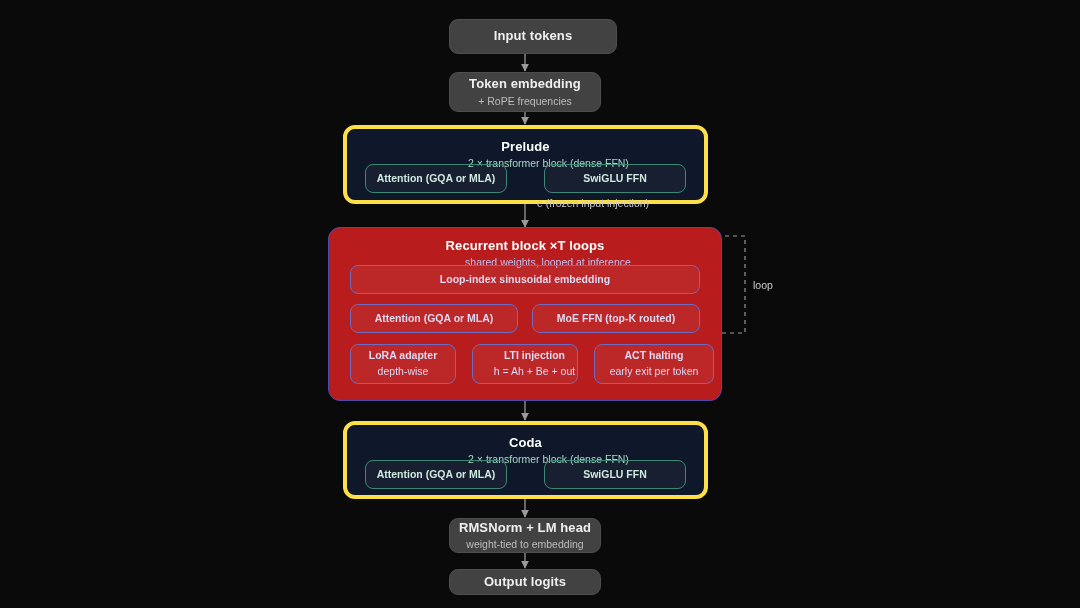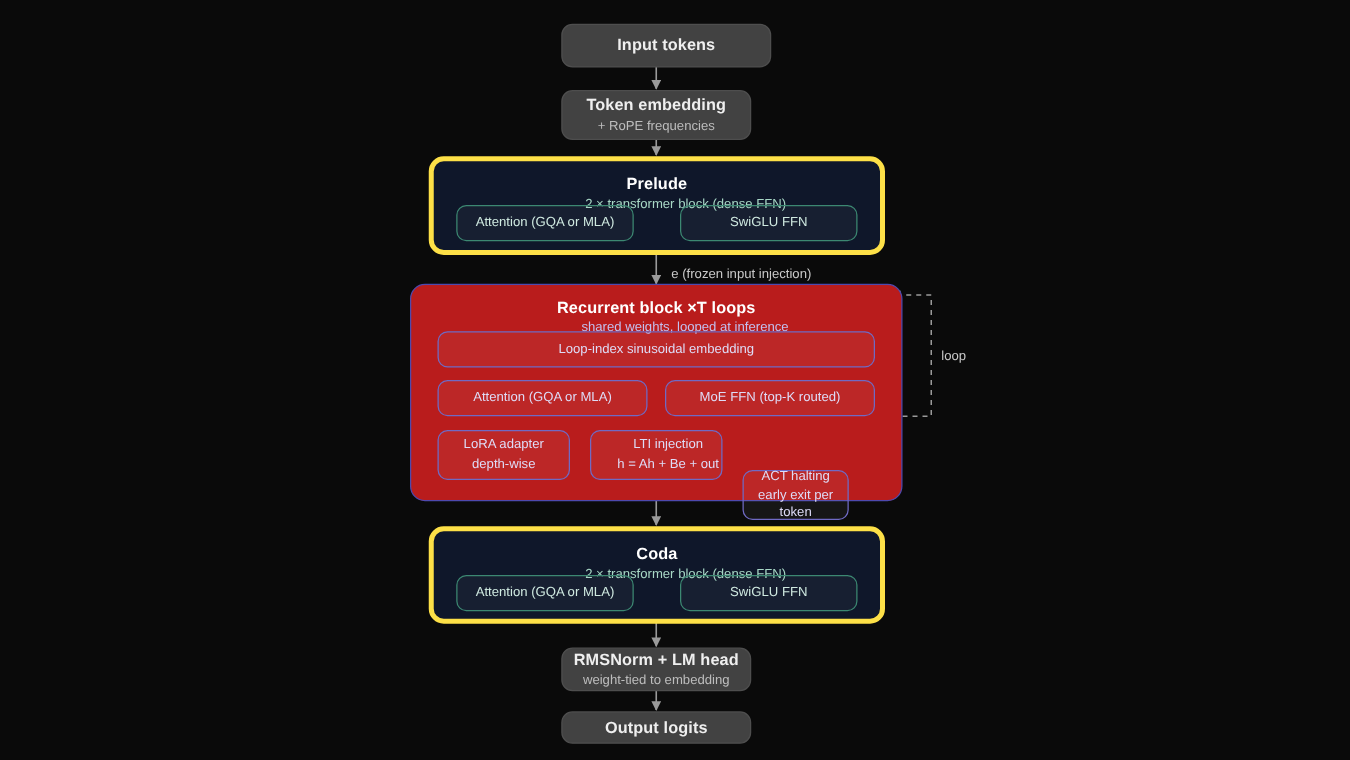--- a/index.html
+++ b/index.html
@@ -53,21 +53,21 @@
   .panel-purple .panel-sub{color:#c3c0ef;}
 
   
   .sub{
     position:absolute;box-sizing:border-box;
     border-radius:8px;
     display:flex;flex-direction:column;
     align-items:center;justify-content:center;
     text-align:center;line-height:1.3;
   }
-  .sub .l1{font-size:10.5px;font-weight:400;}
+  .sub .l1{font-size:10.5px;font-weight:700;}
   .sub .l2{font-size:10.5px;font-weight:400;margin-top:2px;}
   .sub-green{background:rgba(255,255,255,.035);border:1px solid #3c8872;}
   .sub-green .l1,.sub-green .l2{color:#cfe9e0;}
   .sub-purple{background:rgba(255,255,255,.05);border:1px solid #6f6ac4;}
   .sub-purple .l1,.sub-purple .l2{color:#dedcf7;}
 
   
   svg.edges{position:absolute;inset:0;width:1080px;height:608px;pointer-events:none;}
   .edge-label{
     position:absolute;font-size:10.5px;color:#c9c9c9;white-space:nowrap;
@@ -126,21 +126,21 @@
     <div class="panel-title">Prelude</div>
     <div class="panel-sub">2 × transformer block (dense FFN)</div>
   </div>
   <div class="sub sub-green" style="left:365px;top:164px;width:142px;height:29px;">
     <div class="l1">Attention (GQA or MLA)</div>
   </div>
   <div class="sub sub-green" style="left:544px;top:164px;width:142px;height:29px;">
     <div class="l1">SwiGLU FFN</div>
   </div>
 
-  <div class="edge-label" style="left:537px;top:213px;">e (frozen input injection)</div>
+  <div class="edge-label" style="left:537px;top:197px;">e (frozen input injection)</div>
 
   <div class="panel panel-purple" style="left:328px;top:227px;width:394px;height:174px;">
     <div class="panel-title">Recurrent block ×T loops</div>
     <div class="panel-sub">shared weights, looped at inference</div>
   </div>
 
   <div class="sub sub-purple" style="left:350px;top:265px;width:350px;height:29px;">
     <div class="l1">Loop-index sinusoidal embedding</div>
   </div>
 
@@ -152,21 +152,21 @@
   </div>
 
   <div class="sub sub-purple" style="left:350px;top:344px;width:106px;height:40px;">
     <div class="l1">LoRA adapter</div>
     <div class="l2">depth-wise</div>
   </div>
   <div class="sub sub-purple" style="left:472px;top:344px;width:106px;height:40px;padding-left:19px;">
     <div class="l1">LTI injection</div>
     <div class="l2">h = Ah + Be + out</div>
   </div>
-  <div class="sub sub-purple" style="left:594px;top:344px;width:85px;height:40px;margin-top:32px;">
+  <div class="sub sub-purple" style="left:594px;top:344px;width:120px;height:40px;">
     <div class="l1">ACT halting</div>
     <div class="l2">early exit per token</div>
   </div>
 
   <div class="loop-label" style="left:753px;top:279px;">loop</div>
 
   <div class="panel panel-green" style="left:343px;top:421px;width:365px;height:78px;">
     <div class="panel-title">Coda</div>
     <div class="panel-sub">2 × transformer block (dense FFN)</div>
   </div>

